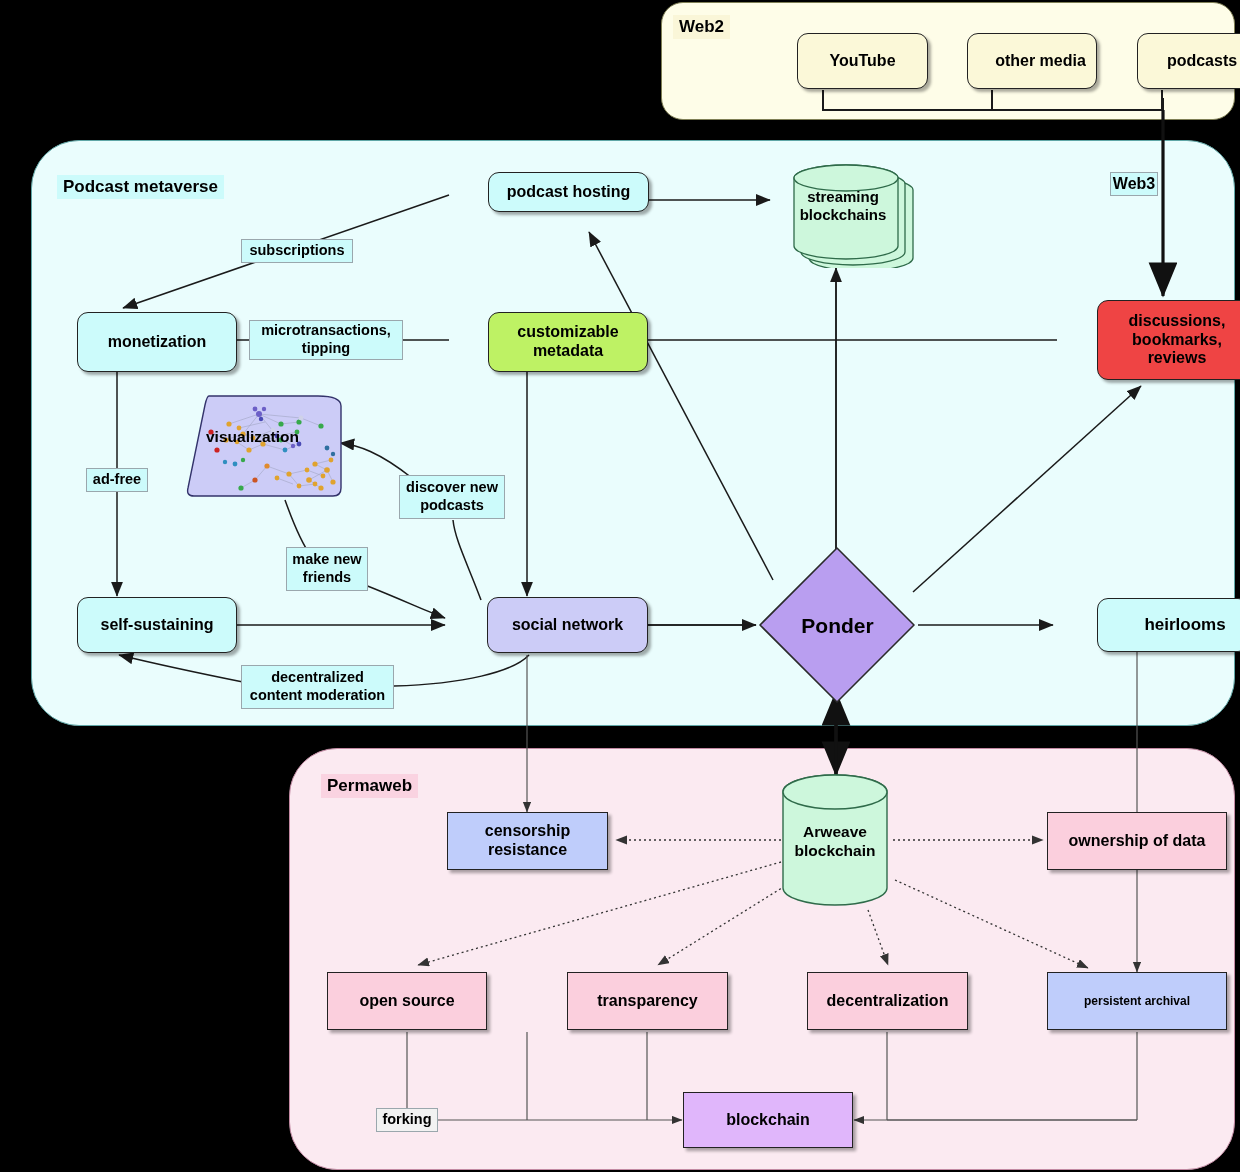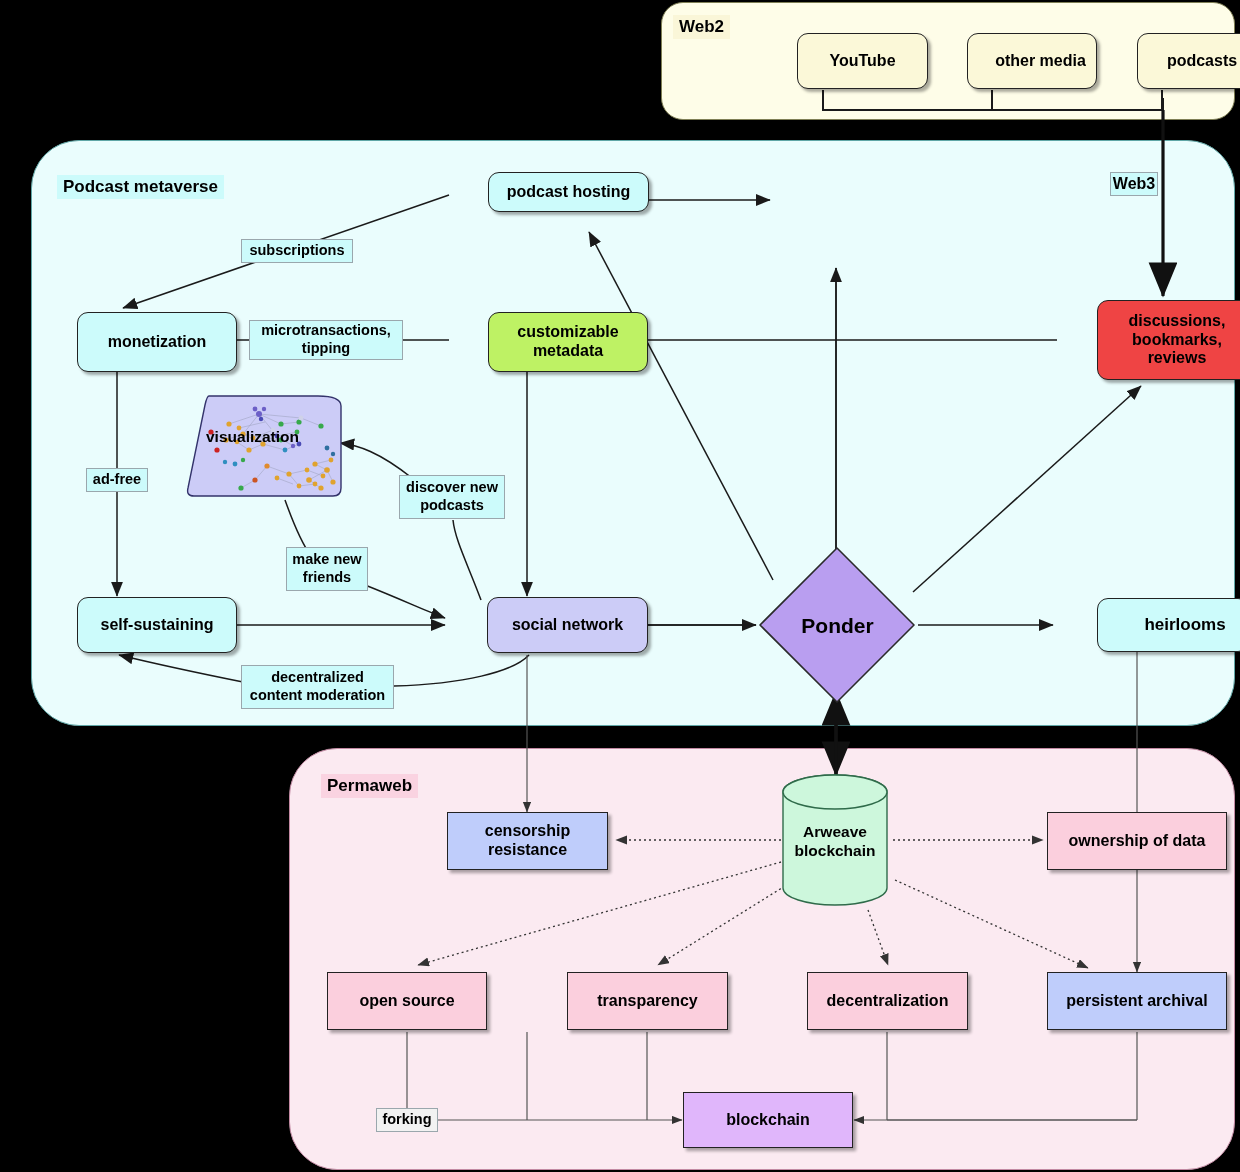--- a/index.html
+++ b/index.html
@@ -125,20 +125,35 @@
       <path d="M1124,1120 L841,1120" marker-end="url(#arS)"></path>
     </g>
   </svg>
 
   <div class="node rounded" style="left:744px;top:33px;width:131px;height:56px;background:#fbf8d8;font-size:16px;">YouTube</div>
   <div class="node rounded" style="left:914px;top:33px;width:130px;height:56px;background:#fbf8d8;font-size:16px;padding-left:17px;">other media</div>
   <div class="node rounded" style="left:1084px;top:33px;width:130px;height:56px;background:#fbf8d8;font-size:16px;">podcasts</div>
 
   <div class="node rounded" style="left:435px;top:172px;width:161px;height:40px;background:#ccfbfb;font-size:16px;">podcast hosting</div>
 
+  <div class="cyl-wrap" style="left:758px;top:152px;width:150px;height:116px;">
+    <svg width="150" height="116" viewBox="0 0 150 116">
+      <g stroke="#2f6b4a" fill="#cdf7dc" stroke-width="1.3">
+        <path d="M20,24 a52,13 0 0 1 104,0 v68 a52,13 0 0 1 -104,0 z" transform="translate(18,14)"></path>
+        <path d="M20,24 a52,13 0 0 1 104,0 v68 a52,13 0 0 1 -104,0 z" transform="translate(10,8)"></path>
+        <path d="M20,24 a52,13 0 0 1 104,0 v68 a52,13 0 0 1 -104,0 z" transform="translate(3,2)"></path>
+        <ellipse cx="75" cy="26" rx="52" ry="13" fill="#cdf7dc"></ellipse>
+      </g>
+    </svg>
+    <div style="position:absolute;left:0;top:0;width:144px;height:108px;display:flex;flex-direction:column;
+                align-items:center;justify-content:center;font-weight:bold;font-size:15px;line-height:1.2;">
+      <span>streaming</span>
+      <span>blockchains</span>
+    </div>
+  </div>
 
   <div class="node rounded" style="left:1044px;top:300px;width:160px;height:80px;background:#ef4444;font-size:16px;flex-direction:column;">
     <span>discussions,</span>
     <span>bookmarks,</span>
     <span>reviews</span>
   </div>
 
   <div class="node rounded" style="left:24px;top:312px;width:160px;height:60px;background:#ccfbfb;font-size:16px;">monetization</div>
 
   <div class="node rounded" style="left:435px;top:312px;width:160px;height:60px;background:#bef264;font-size:16px;flex-direction:column;">
@@ -238,21 +253,21 @@
       <span>Arweave</span>
       <span>blockchain</span>
     </div>
   </div>
 
   <div class="node sharp" style="left:1034px;top:812px;width:180px;height:58px;background:#fbcfdd;font-size:16px;">ownership of data</div>
 
   <div class="node sharp" style="left:314px;top:972px;width:160px;height:58px;background:#fbcfdd;font-size:16px;">open source</div>
   <div class="node sharp" style="left:554px;top:972px;width:161px;height:58px;background:#fbcfdd;font-size:16px;">transparency</div>
   <div class="node sharp" style="left:794px;top:972px;width:161px;height:58px;background:#fbcfdd;font-size:16px;">decentralization</div>
-  <div class="node sharp" style="left:1034px;top:972px;width:180px;height:58px;background:#bfcdfb;font-size:16px;">persistent archival</div>
+  <div class="node sharp" style="left:1034px;top:972px;width:180px;height:58px;background:#bfcdfb;font-size:12px;">persistent archival</div>
 
   <div class="node sharp" style="left:670px;top:1092px;width:170px;height:56px;background:#e0b6fb;font-size:16px;">blockchain</div>
 
   <div class="edge-label" style="left:1097px;top:172px;width:48px;height:24px;background:#ccfbfb;font-size:16px;font-weight:bold;">Web3</div>
 
   <div class="edge-label" style="left:228px;top:239px;width:112px;height:24px;background:#ccfbfb;">subscriptions</div>
 
   <div class="edge-label" style="left:236px;top:320px;width:154px;height:40px;background:#ccfbfb;flex-direction:column;">
     <span>microtransactions,</span>
     <span>tipping</span>

